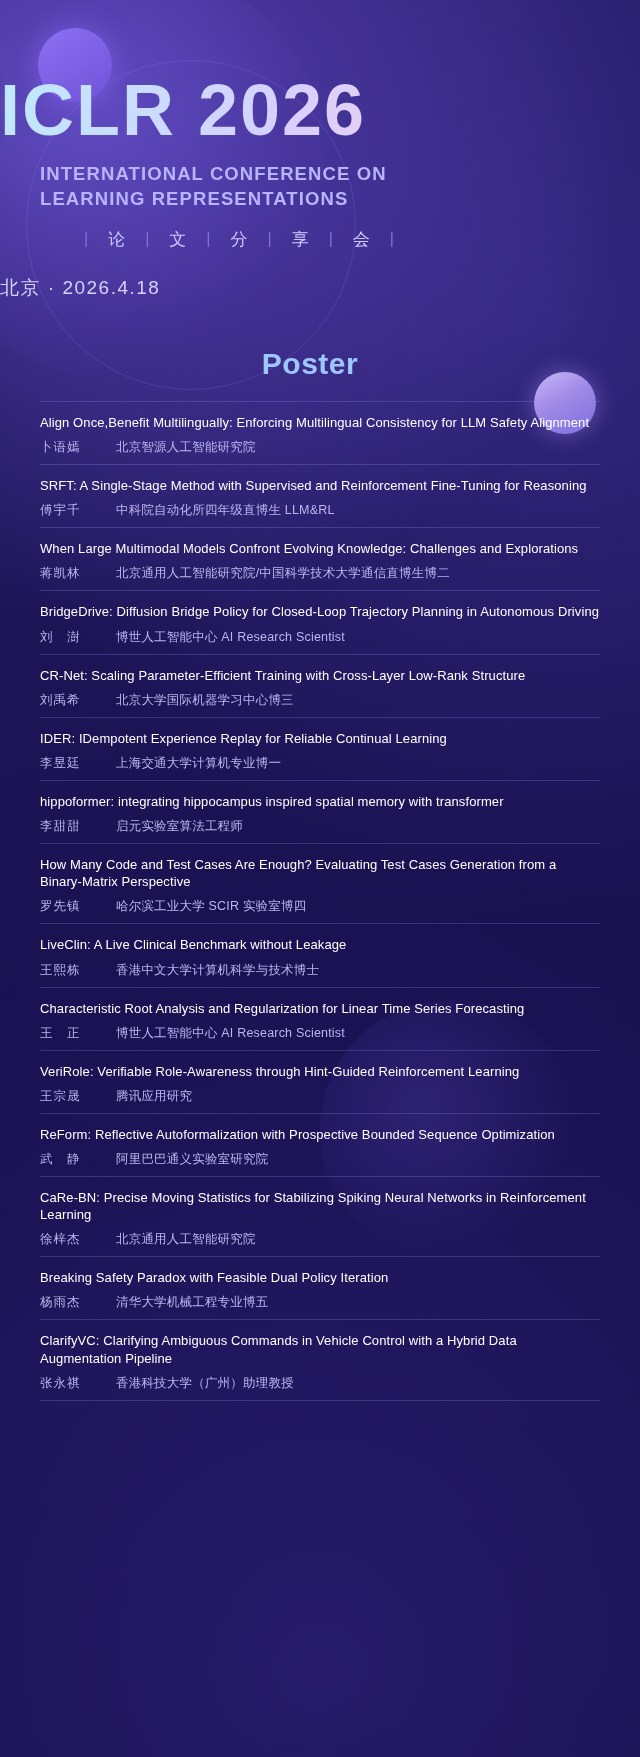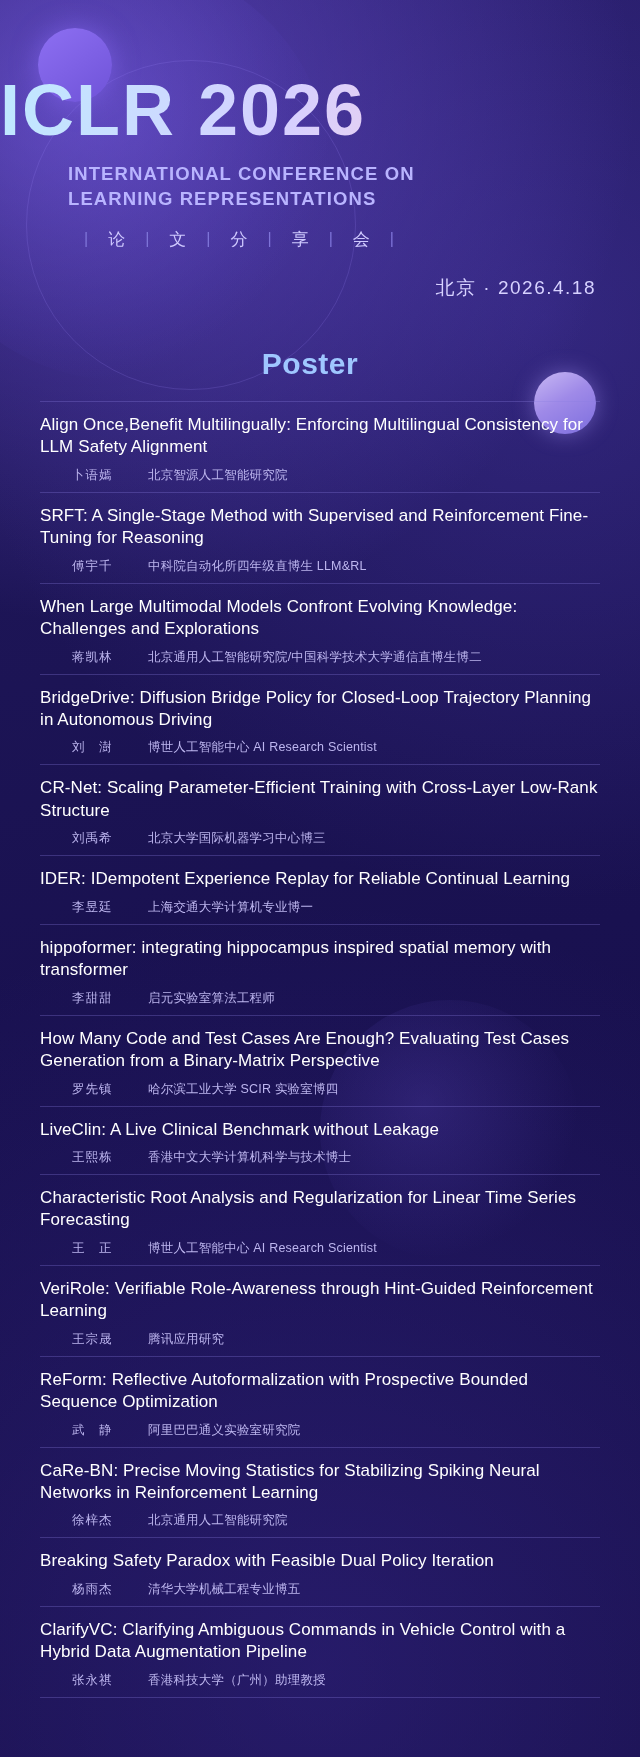--- a/index.html
+++ b/index.html
@@ -58,41 +58,41 @@
     line-height: 1;
     letter-spacing: 2px;
     font-weight: 700;
     background: linear-gradient(100deg, #bfe9ff 0%, #d6d0ff 45%, #f3cfe6 75%, #ffd8dd 100%);
     -webkit-background-clip: text;
     background-clip: text;
     color: transparent;
     font-family: "Liberation Sans", sans-serif;
   }
   .subtitle {
-    margin: 16px 0 0 68px;
+    margin: 16px 0 0 40px;
     width: 430px;
     font-size: 18.5px;
     line-height: 1.35;
     font-weight: bold;
     letter-spacing: 1.1px;
     color: #b9b4ff;
   }
   .cn-row {
     margin: 16px 0 0 66px;
     display: flex;
     align-items: center;
     gap: 0px;
     color: #cfc9ff;
     font-size: 17px;
     letter-spacing: 2px;
   }
   .cn-row .bar { color: #7e74d8; padding: 0 18px; font-size: 16px; }
   .date {
     margin: 24px 4px 0 0;
-    text-align: right;
+    text-align: left;
     padding-right: 40px;
     color: #d7d2ff;
     font-size: 19px;
     letter-spacing: 1.5px;
   }
   .poster-label {
     margin: 46px 0 12px 0;
     text-align: center;
     padding-right: 20px;
     color: #9fc7ff;
@@ -100,33 +100,32 @@
     font-weight: bold;
     letter-spacing: 0.5px;
   }
 
   
   .list { margin: 20px 40px 40px 40px; position: relative; }
   .entry { padding: 12px 0 9px 0; border-bottom: 1px solid rgba(140,125,225,0.30); }
   .entry:first-child { border-top: 1px solid rgba(140,125,225,0.30); }
   .entry-title {
     color: #ffffff;
-    font-size: 17px;
+    font-size: 13px;
     line-height: 1.32;
     font-weight: 500;
     letter-spacing: 0.1px;
   }
   .entry-meta {
     margin-top: 9px;
     display: flex;
     align-items: baseline;
     color: #bdb6ef;
     font-size: 12.5px;
     line-height: 1.2;
-    margin-left: 32px;
   }
   .entry-author { min-width: 76px; letter-spacing: 1px; white-space: nowrap; }
   .entry-affil { letter-spacing: 0.2px; }
 </style>
 </head>
 <body>
 
 <div class="poster">
 
   <div class="blob-a"></div>

